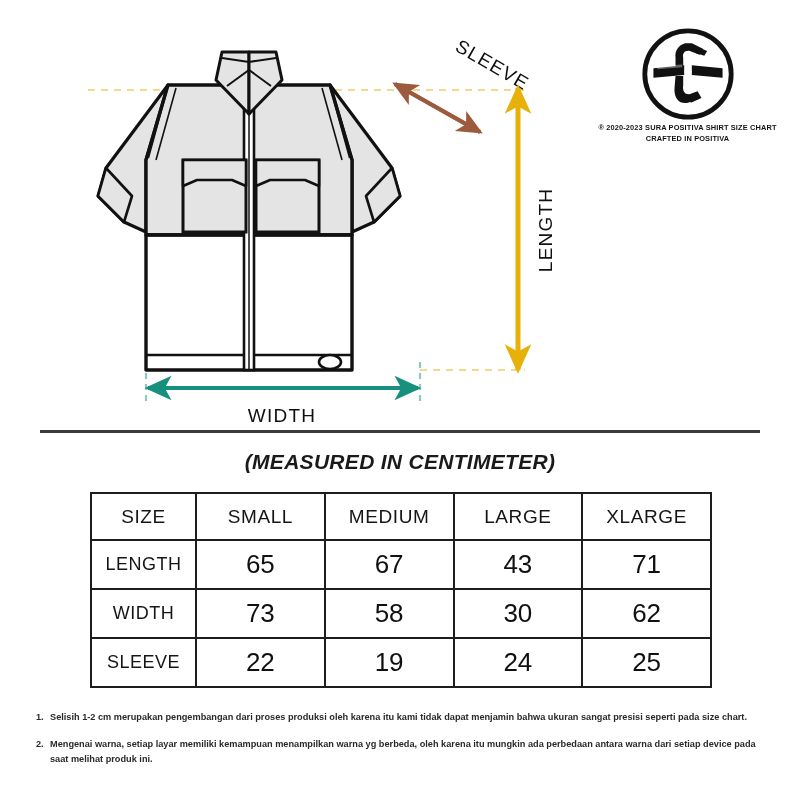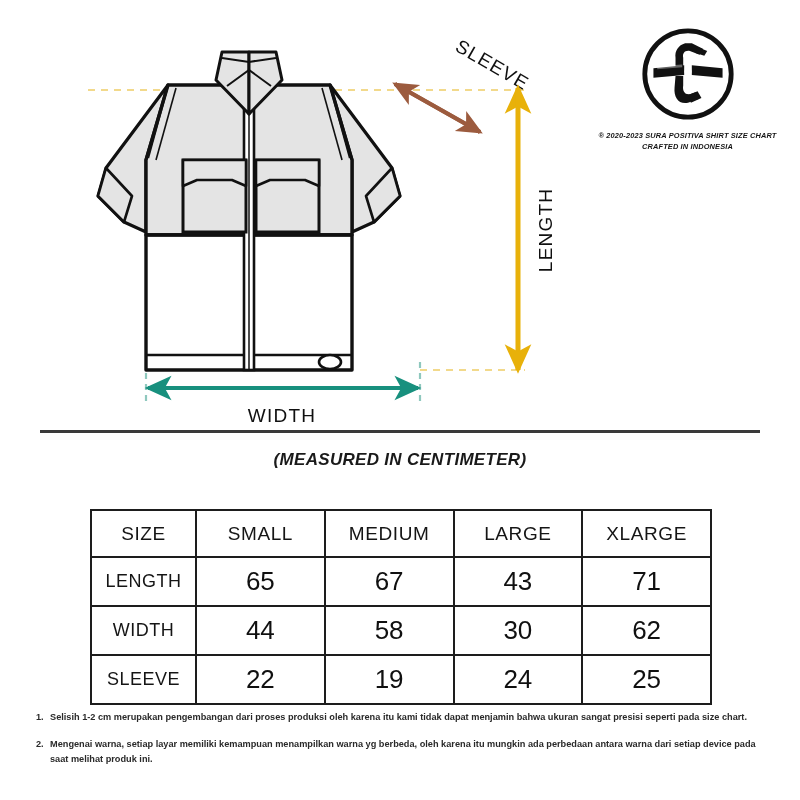--- a/index.html
+++ b/index.html
@@ -49,27 +49,26 @@
     width: 215px;
     text-align: center;
   }
   #brand-logo {
     width: 96px;
     height: 96px;
     margin: 0 auto;
     display: block;
   }
   #brand-caption {
-    margin-top: 9px;
+    margin-top: 1px;
     font-size: 7.4px;
     font-weight: bold;
     line-height: 1.45;
     letter-spacing: 0.15px;
     color: #141414;
-    font-style: italic;
   }
   #brand-caption .cap-line {
     display: block;
     white-space: nowrap;
   }
 
   
   #section-divider {
     position: absolute;
     left: 40px;
@@ -79,32 +78,32 @@
     background: #3a3a3a;
   }
 
   
   #measure-note {
     position: absolute;
     left: 0;
     top: 450px;
     width: 800px;
     text-align: center;
-    font-size: 17px;
+    font-size: 21px;
     font-style: italic;
     font-weight: bold;
     letter-spacing: 0.3px;
     color: #1a1a1a;
   }
 
   
   #size-table-wrap {
     position: absolute;
     left: 90px;
-    top: 509px;
+    top: 492px;
     width: 620px;
   }
   table#size-table {
     border-collapse: collapse;
     width: 620px;
     table-layout: fixed;
   }
   table#size-table td, table#size-table th {
     border: 2px solid #1d1d1d;
     text-align: center;
@@ -264,21 +263,21 @@
           <path d="M 54 41 L 86 44 L 86 54 L 54 51 Z"></path>
           <path d="M 18 42 L 44 40 L 44 43 L 18 45 Z" fill="#ffffff" opacity="0.35"></path>
           <path d="M 37 52 L 45 52 L 45 62 C 44 68 47 72 52 71 L 58 69 L 61 76 L 50 80
                    C 40 82 35 74 36 64 Z"></path>
           <path d="M 50 72 L 60 68 L 64 75 L 53 80 Z"></path>
           <circle cx="50" cy="47.5" r="3.6" fill="#ffffff"></circle>
         </g>
       </svg>
       <div id="brand-caption">
         <span class="cap-line">® 2020-2023 SURA POSITIVA SHIRT SIZE CHART</span>
-        <span class="cap-line">CRAFTED IN INDONESIA</span>
+        <span class="cap-line">CRAFTED IN POSITIVA</span>
       </div>
     </div>
 
   </div>
 
   <div id="section-divider"></div>
 
   <div id="measure-note">(MEASURED IN CENTIMETER)</div>
 
   <div id="size-table-wrap">
@@ -302,21 +301,21 @@
       <tbody>
         <tr class="data-row">
           <td class="row-label">LENGTH</td>
           <td class="cell-value">65</td>
           <td class="cell-value">67</td>
           <td class="cell-value">43</td>
           <td class="cell-value">71</td>
         </tr>
         <tr class="data-row">
           <td class="row-label">WIDTH</td>
-          <td class="cell-value">44</td>
+          <td class="cell-value">73</td>
           <td class="cell-value">58</td>
           <td class="cell-value">30</td>
           <td class="cell-value">62</td>
         </tr>
         <tr class="data-row">
           <td class="row-label">SLEEVE</td>
           <td class="cell-value">22</td>
           <td class="cell-value">19</td>
           <td class="cell-value">24</td>
           <td class="cell-value">25</td>

